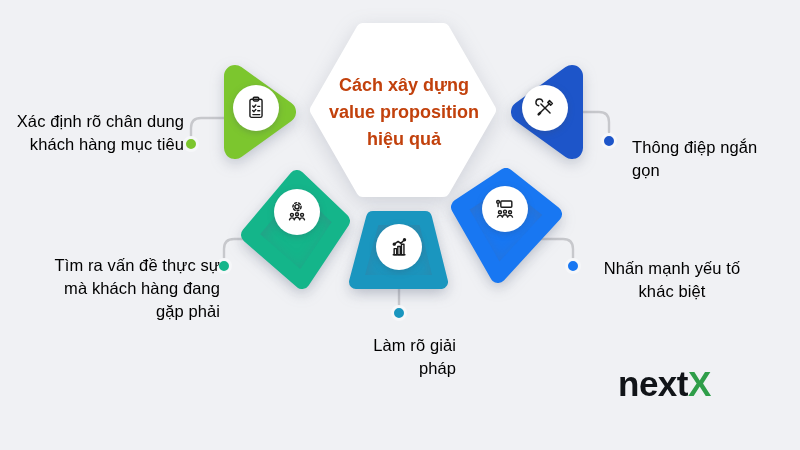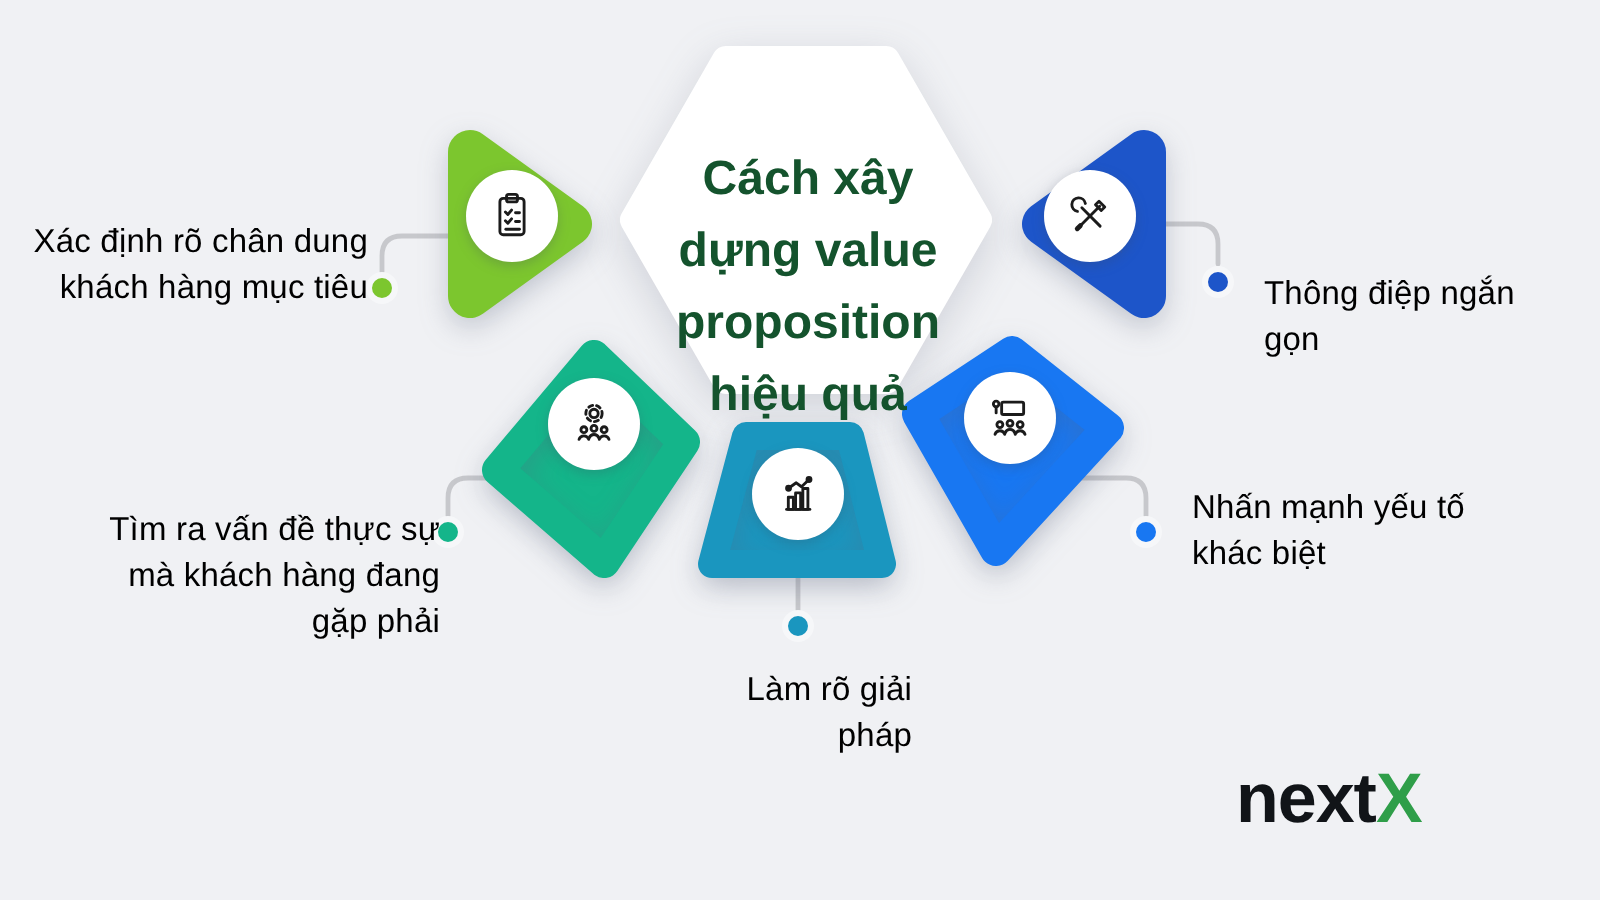--- a/index.html
+++ b/index.html
@@ -13,24 +13,24 @@
   .hex{filter:drop-shadow(0 6px 10px rgba(90,100,125,.22));}
   .icon-circle{filter:drop-shadow(0 2px 3px rgba(60,70,90,.25));}
   .label{
     position:absolute;color:#000000;font-size:16.5px;line-height:1.38;
     font-weight:500;letter-spacing:.1px;
   }
   .label.right{text-align:right;}
   .label.center{text-align:right;}
   .title{
     position:absolute;left:318px;top:72px;width:172px;text-align:center;
-    font-size:24px;line-height:1.5;font-weight:700;color:#14532d;
+    font-size:18px;line-height:1.5;font-weight:700;color:#c2410c;
   }
   .logo{
-    position:absolute;left:618px;top:380px;font-size:35px;font-weight:700;
+    position:absolute;left:618px;top:364px;font-size:35px;font-weight:700;
     letter-spacing:-.5px;color:#111418;
   }
   .logo .x{color:#2f9e49;}
 </style>
 </head>
 <body>
 
 <div class="stage">
 
   <svg class="canvas" width="800" height="450" viewBox="0 0 800 450">
@@ -132,21 +132,21 @@
   </svg>
 
   <div class="title">Cách xây dựng value proposition hiệu quả</div>
 
   <div class="label right" style="left:16px;top:110px;width:168px;">Xác định rõ chân dung khách hàng mục tiêu</div>
 
   <div class="label right" style="left:38px;top:254px;width:182px;">Tìm ra vấn đề thực sự mà khách hàng đang gặp phải</div>
 
   <div class="label center" style="left:344px;top:334px;width:112px;">Làm rõ giải pháp</div>
 
-  <div class="label" style="left:596px;top:243px;width:152px;">Nhấn mạnh yếu tố khác biệt</div>
+  <div class="label" style="left:596px;top:257px;width:152px;text-align:center;">Nhấn mạnh yếu tố khác biệt</div>
 
   <div class="label" style="left:632px;top:136px;width:130px;">Thông điệp ngắn gọn</div>
 
   <div class="logo">
     <span>next</span><span class="x">X</span>
   </div>
 
 </div>
 
 </body></html>

